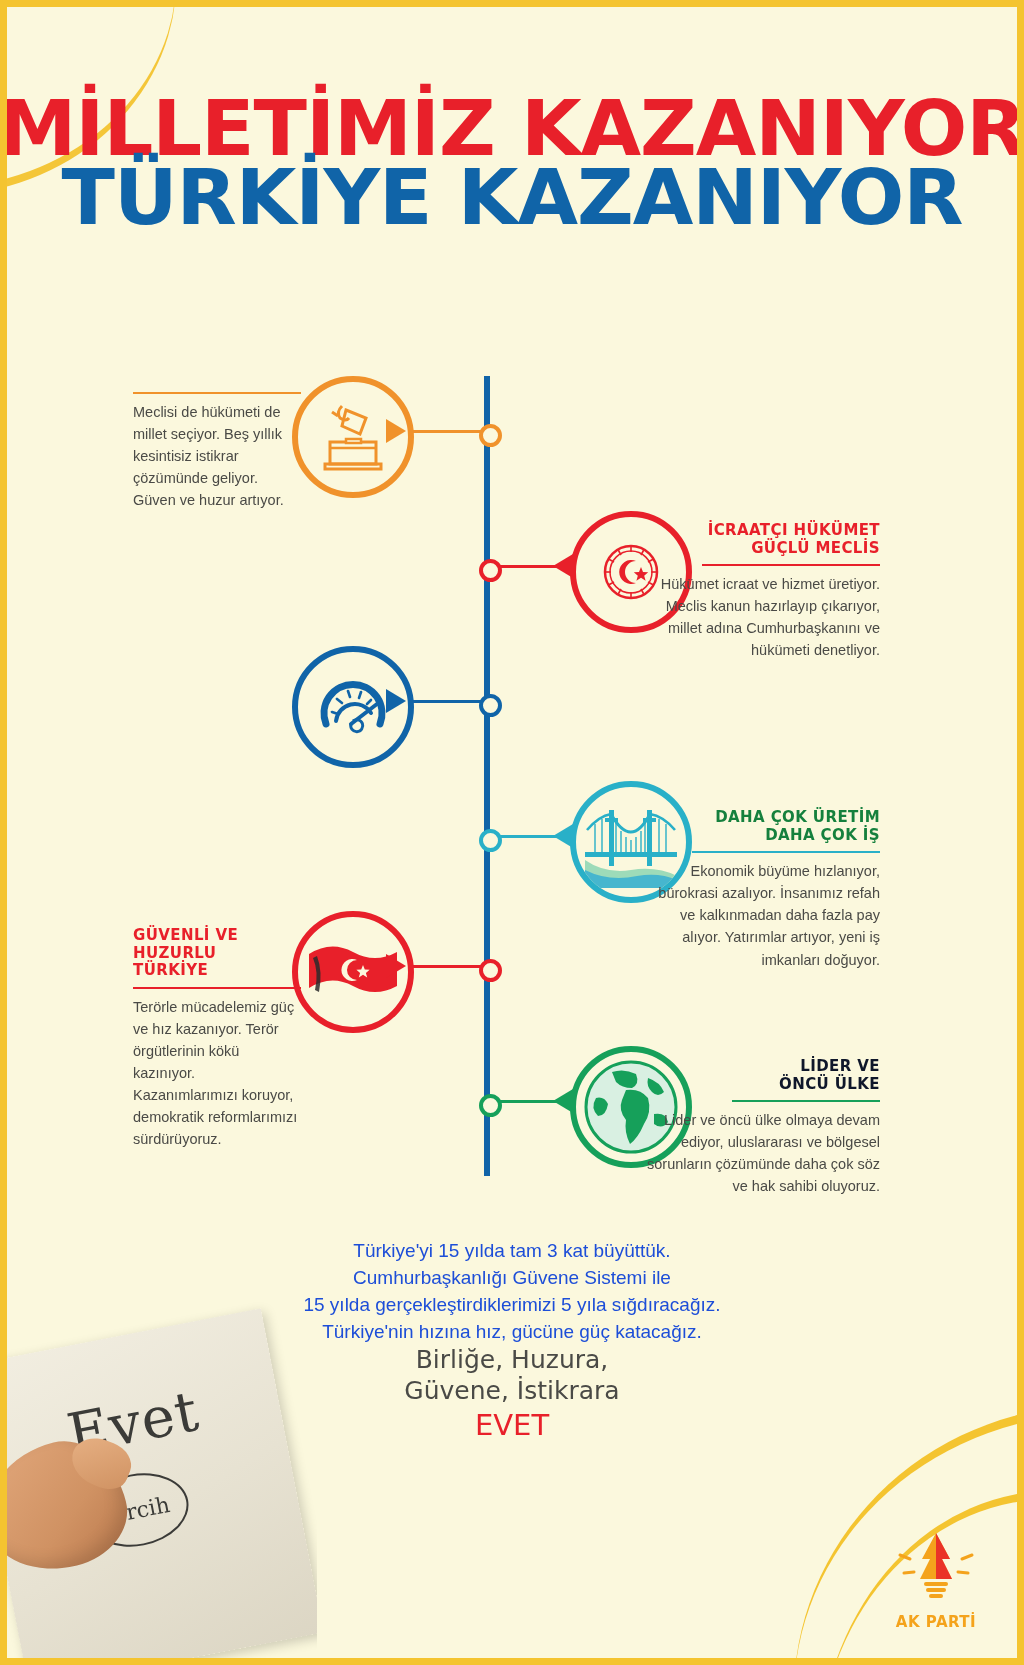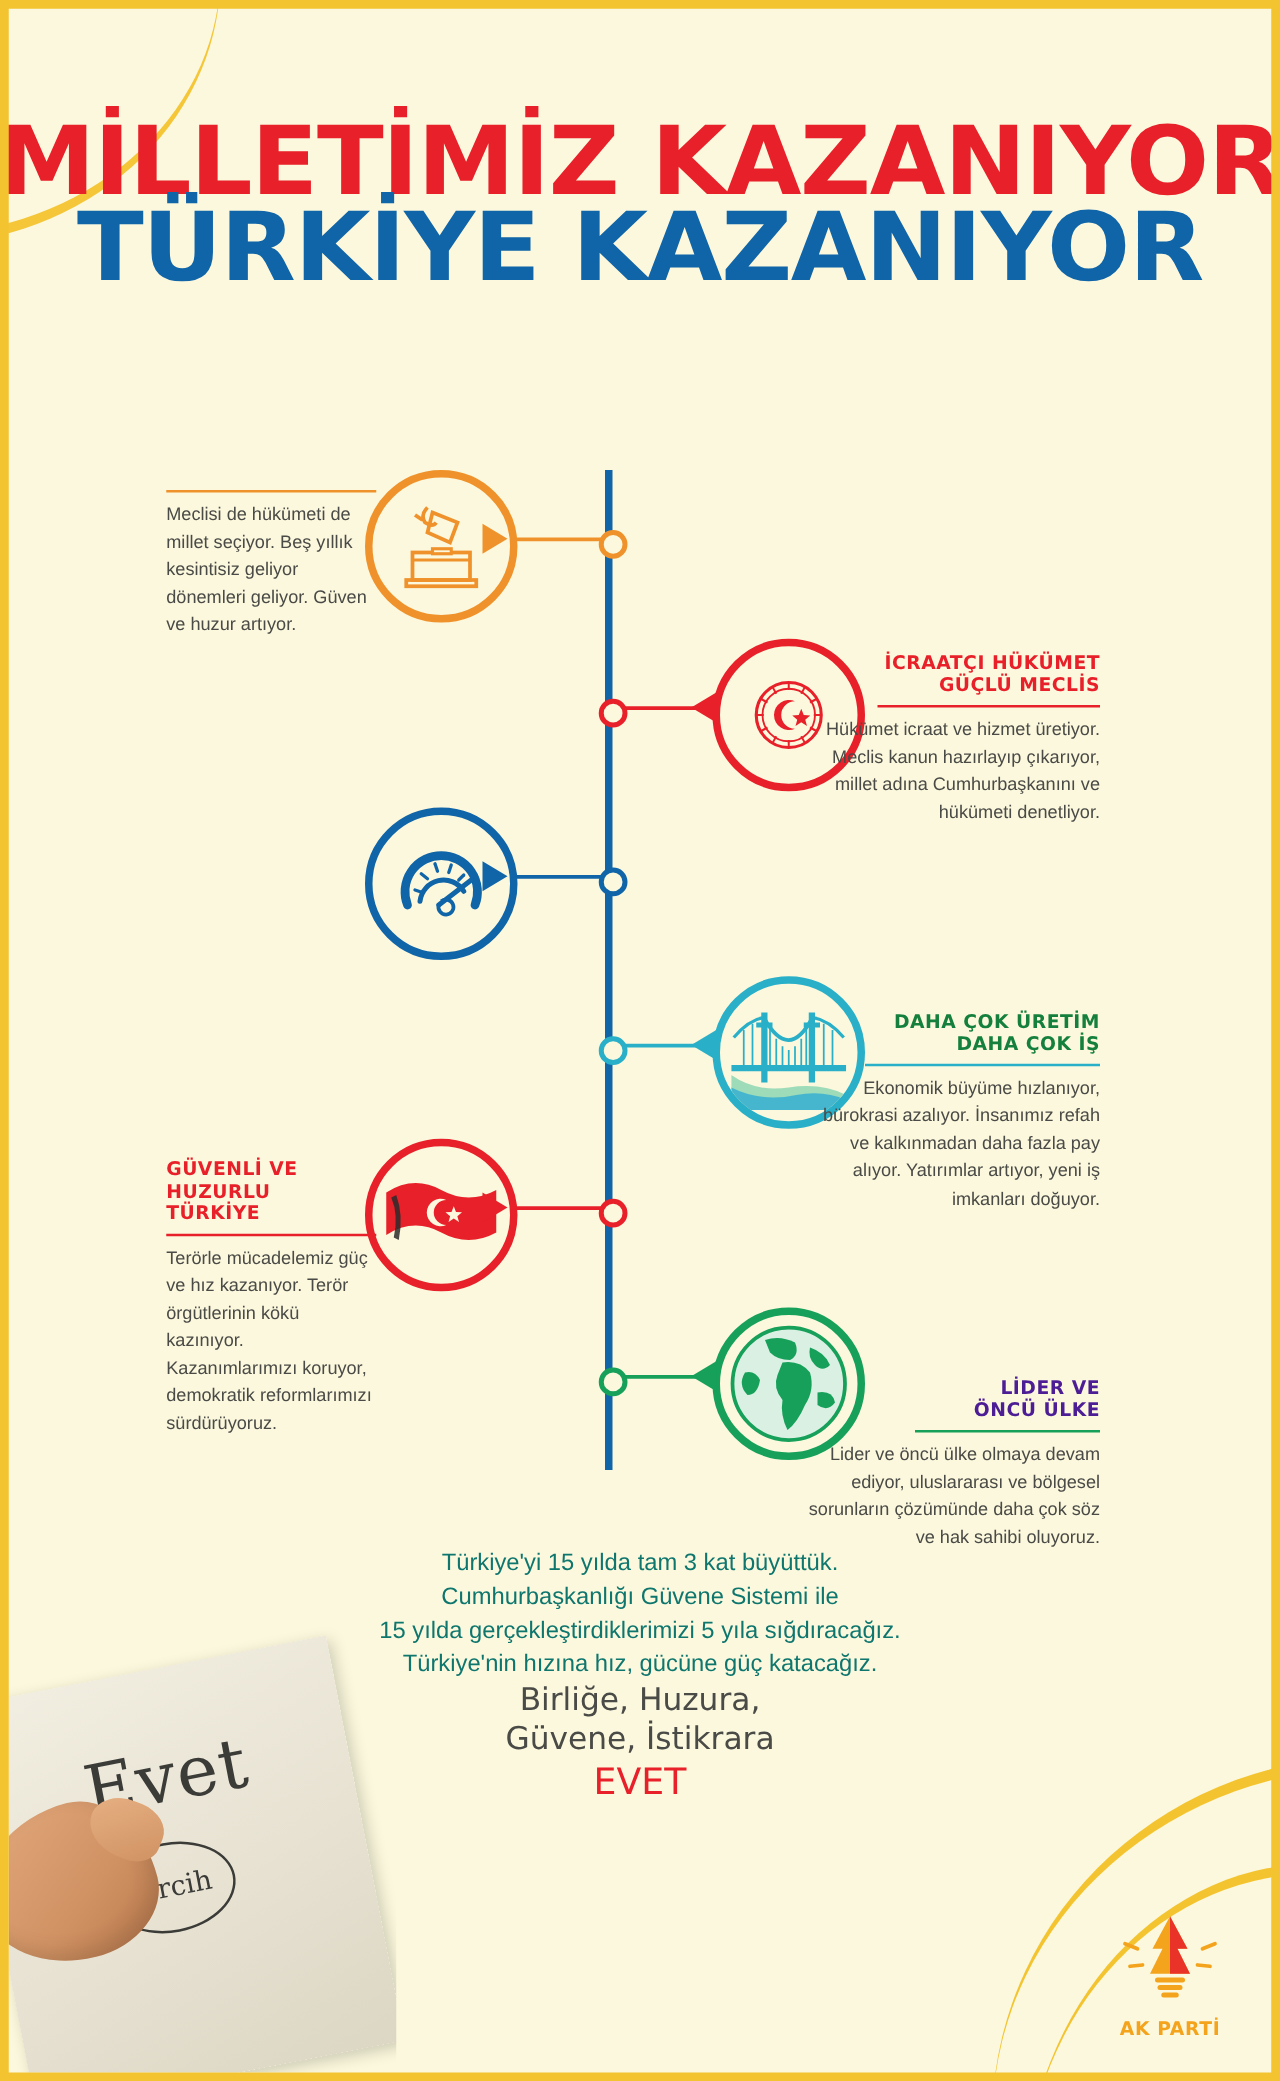--- a/index.html
+++ b/index.html
@@ -113,21 +113,21 @@
     line-height:1.52;
     color:#4a4a46;
     font-family:"Liberation Sans", sans-serif;
   }
   .block.left{text-align:left;}
   .block.right{text-align:right;}
 
   
   .closing{
     position:absolute;left:0;right:0;top:1238px;text-align:center;z-index:20;
-    color:#0f766e;font-size:19px;line-height:1.42;
+    color:#1d4ed8;font-size:19px;line-height:1.42;
   }
   .slogan{
     position:absolute;left:0;right:0;top:1345px;text-align:center;z-index:20;
     font-family:"DejaVu Sans", sans-serif;font-weight:normal;
     font-size:25px;line-height:1.22;color:#4a4a46;
   }
   .evet{
     display:block;color:#e8202a;font-size:29px;margin-top:2px;
   }
   .urls{
@@ -220,21 +220,21 @@
       <rect x="9" y="64" width="56" height="5" fill="none" stroke="#f0922b" stroke-width="3"></rect>
       <line x1="14" y1="48" x2="60" y2="48" stroke="#f0922b" stroke-width="2.5"></line>
       <rect x="30" y="39" width="15" height="4" fill="#fbf8dd" stroke="#f0922b" stroke-width="2.5"></rect>
       <path d="M30 10 L50 18 L44 34 L26 26 Z" fill="none" stroke="#f0922b" stroke-width="3"></path>
       <path d="M26 6 Q20 12 24 18 Q30 22 33 18" fill="none" stroke="#f0922b" stroke-width="3"></path>
       <path d="M22 16 L16 12" stroke="#f0922b" stroke-width="3" fill="none"></path>
     </svg>
   </div>
   <div class="block left" style="left:133px;top:392px;width:168px;">
     <div class="rule" style="background:#f0922b;"></div>
-    <div class="body">Meclisi de hükümeti de millet seçiyor. Beş yıllık kesintisiz geliyor dönemleri geliyor. Güven ve huzur artıyor.</div>
+    <div class="body">Meclisi de hükümeti de millet seçiyor. Beş yıllık kesintisiz istikrar çözümünde geliyor. Güven ve huzur artıyor.</div>
   </div>
 
   <div class="connector" style="left:487px;top:565px;width:86px;background:#e8202a;"></div>
   <div class="wedge" style="left:553px;top:554px;border-top:12px solid transparent;border-bottom:12px solid transparent;border-right:20px solid #e8202a;"></div>
   <div class="circ" style="left:570px;top:511px;width:110px;height:110px;border:6px solid #e8202a;">
     <svg width="72" height="72" viewBox="0 0 72 72">
       <circle cx="36" cy="36" r="26" fill="none" stroke="#e8202a" stroke-width="2.5"></circle>
       <circle cx="36" cy="36" r="21" fill="none" stroke="#e8202a" stroke-width="1.5"></circle>
       <g stroke="#e8202a" stroke-width="1.6">
         <line x1="36" y1="10" x2="36" y2="16"></line>
@@ -345,21 +345,21 @@
       <circle cx="49" cy="49" r="45" fill="#d9f0e2"></circle>
       <path d="M30 14 Q42 10 54 16 Q58 26 50 30 Q40 30 34 24 Z" fill="#16a05a"></path>
       <path d="M44 32 Q58 30 66 40 Q70 54 62 66 Q56 80 48 86 Q42 74 44 62 Q36 52 40 42 Z" fill="#16a05a"></path>
       <path d="M66 20 Q78 24 82 34 Q76 40 70 34 Q64 28 66 20 Z" fill="#16a05a"></path>
       <path d="M14 40 Q22 38 26 46 Q24 58 16 58 Q8 50 14 40 Z" fill="#16a05a"></path>
       <path d="M72 56 Q84 54 86 64 Q80 72 72 66 Z" fill="#16a05a"></path>
       <circle cx="49" cy="49" r="45" fill="none" stroke="#16a05a" stroke-width="3"></circle>
     </svg>
   </div>
   <div class="block right" style="left:640px;top:1058px;width:240px;">
-    <div class="ttl" style="color:#4c1d95;margin-top:44px;">
+    <div class="ttl" style="color:#0f172a;">
       <span>LİDER VE</span><br>
       <span>ÖNCÜ ÜLKE</span>
     </div>
     <div class="rule" style="background:#16a05a;margin-left:92px;"></div>
     <div class="body">Lider ve öncü ülke olmaya devam ediyor, uluslararası ve bölgesel sorunların çözümünde daha çok söz ve hak sahibi oluyoruz.</div>
   </div>
 
   <div class="closing">
     <div>Türkiye'yi 15 yılda tam 3 kat büyüttük.</div>
     <div>Cumhurbaşkanlığı Güvene Sistemi ile</div>

